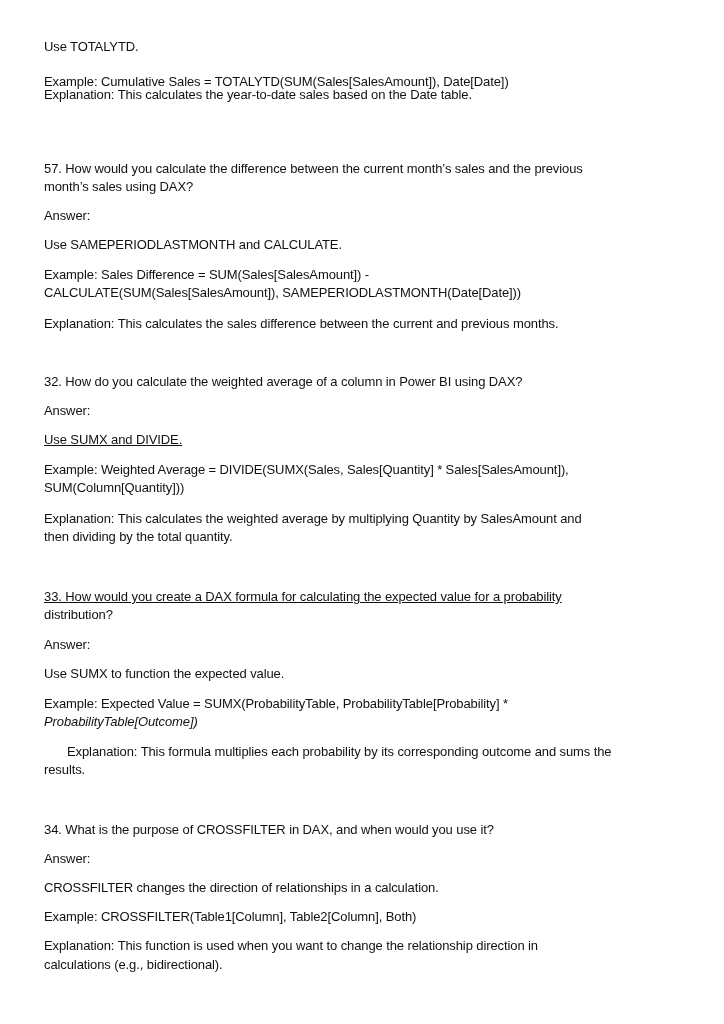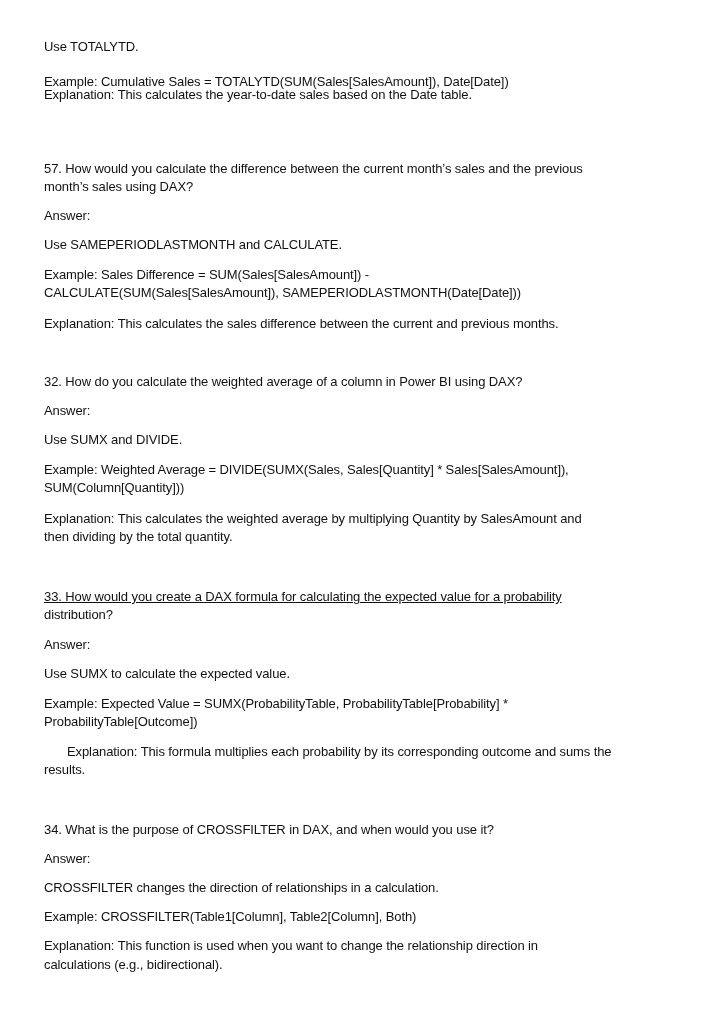--- a/index.html
+++ b/index.html
@@ -21,33 +21,33 @@
       <div class="line" style="top: 178px;">month’s sales using DAX?</div>
       <div class="line" style="top: 207px;">Answer:</div>
       <div class="line" style="top: 236px;">Use SAMEPERIODLASTMONTH and CALCULATE.</div>
       <div class="line" style="top: 266px;">Example: Sales Difference = SUM(Sales[SalesAmount]) -</div>
       <div class="line" style="top: 284px;">CALCULATE(SUM(Sales[SalesAmount]), SAMEPERIODLASTMONTH(Date[Date]))</div>
       <div class="line" style="top: 315px;">Explanation: This calculates the sales difference between the current and previous months.</div>
     </div>
     <div>
       <div class="line" style="top: 373px;">32. How do you calculate the weighted average of a column in Power BI using DAX?</div>
       <div class="line" style="top: 402px;">Answer:</div>
-      <div class="line" style="top: 431px;">Use SUMX and DIVIDE.</div>
+      <div class="line" style="top: 431px; text-decoration: underline;">Use SUMX and DIVIDE.</div>
       <div class="line" style="top: 461px; text-align: center;">Example: Weighted Average = DIVIDE(SUMX(Sales, Sales[Quantity] * Sales[SalesAmount]),</div>
       <div class="line" style="top: 479px;">SUM(Column[Quantity]))</div>
       <div class="line" style="top: 510px;">Explanation: This calculates the weighted average by multiplying Quantity by SalesAmount and</div>
       <div class="line" style="top: 528px;">then dividing by the total quantity.</div>
     </div>
     <div>
       <div class="line" style="top: 588px; text-decoration: underline;">33. How would you create a DAX formula for calculating the expected value for a probability</div>
       <div class="line" style="top: 606px;">distribution?</div>
       <div class="line" style="top: 636px;">Answer:</div>
-      <div class="line" style="top: 665px;">Use SUMX to calculate the expected value.</div>
+      <div class="line" style="top: 665px;">Use SUMX to function the expected value.</div>
       <div class="line" style="top: 695px;">Example: Expected Value = SUMX(ProbabilityTable, ProbabilityTable[Probability] *</div>
-      <div class="line" style="top: 713px;">ProbabilityTable[Outcome])</div>
+      <div class="line" style="top: 713px; font-style: italic;">ProbabilityTable[Outcome])</div>
       <div class="line" style="top: 743px; margin-left: 23px;">Explanation: This formula multiplies each probability by its corresponding outcome and sums the</div>
       <div class="line" style="top: 761px;">results.</div>
     </div>
     <div>
       <div class="line" style="top: 821px;">34. What is the purpose of CROSSFILTER in DAX, and when would you use it?</div>
       <div class="line" style="top: 850px;">Answer:</div>
       <div class="line" style="top: 879px;">CROSSFILTER changes the direction of relationships in a calculation.</div>
       <div class="line" style="top: 908px;">Example: CROSSFILTER(Table1[Column], Table2[Column], Both)</div>
       <div class="line" style="top: 937px;">Explanation: This function is used when you want to change the relationship direction in</div>
       <div class="line" style="top: 956px;">calculations (e.g., bidirectional).</div>

